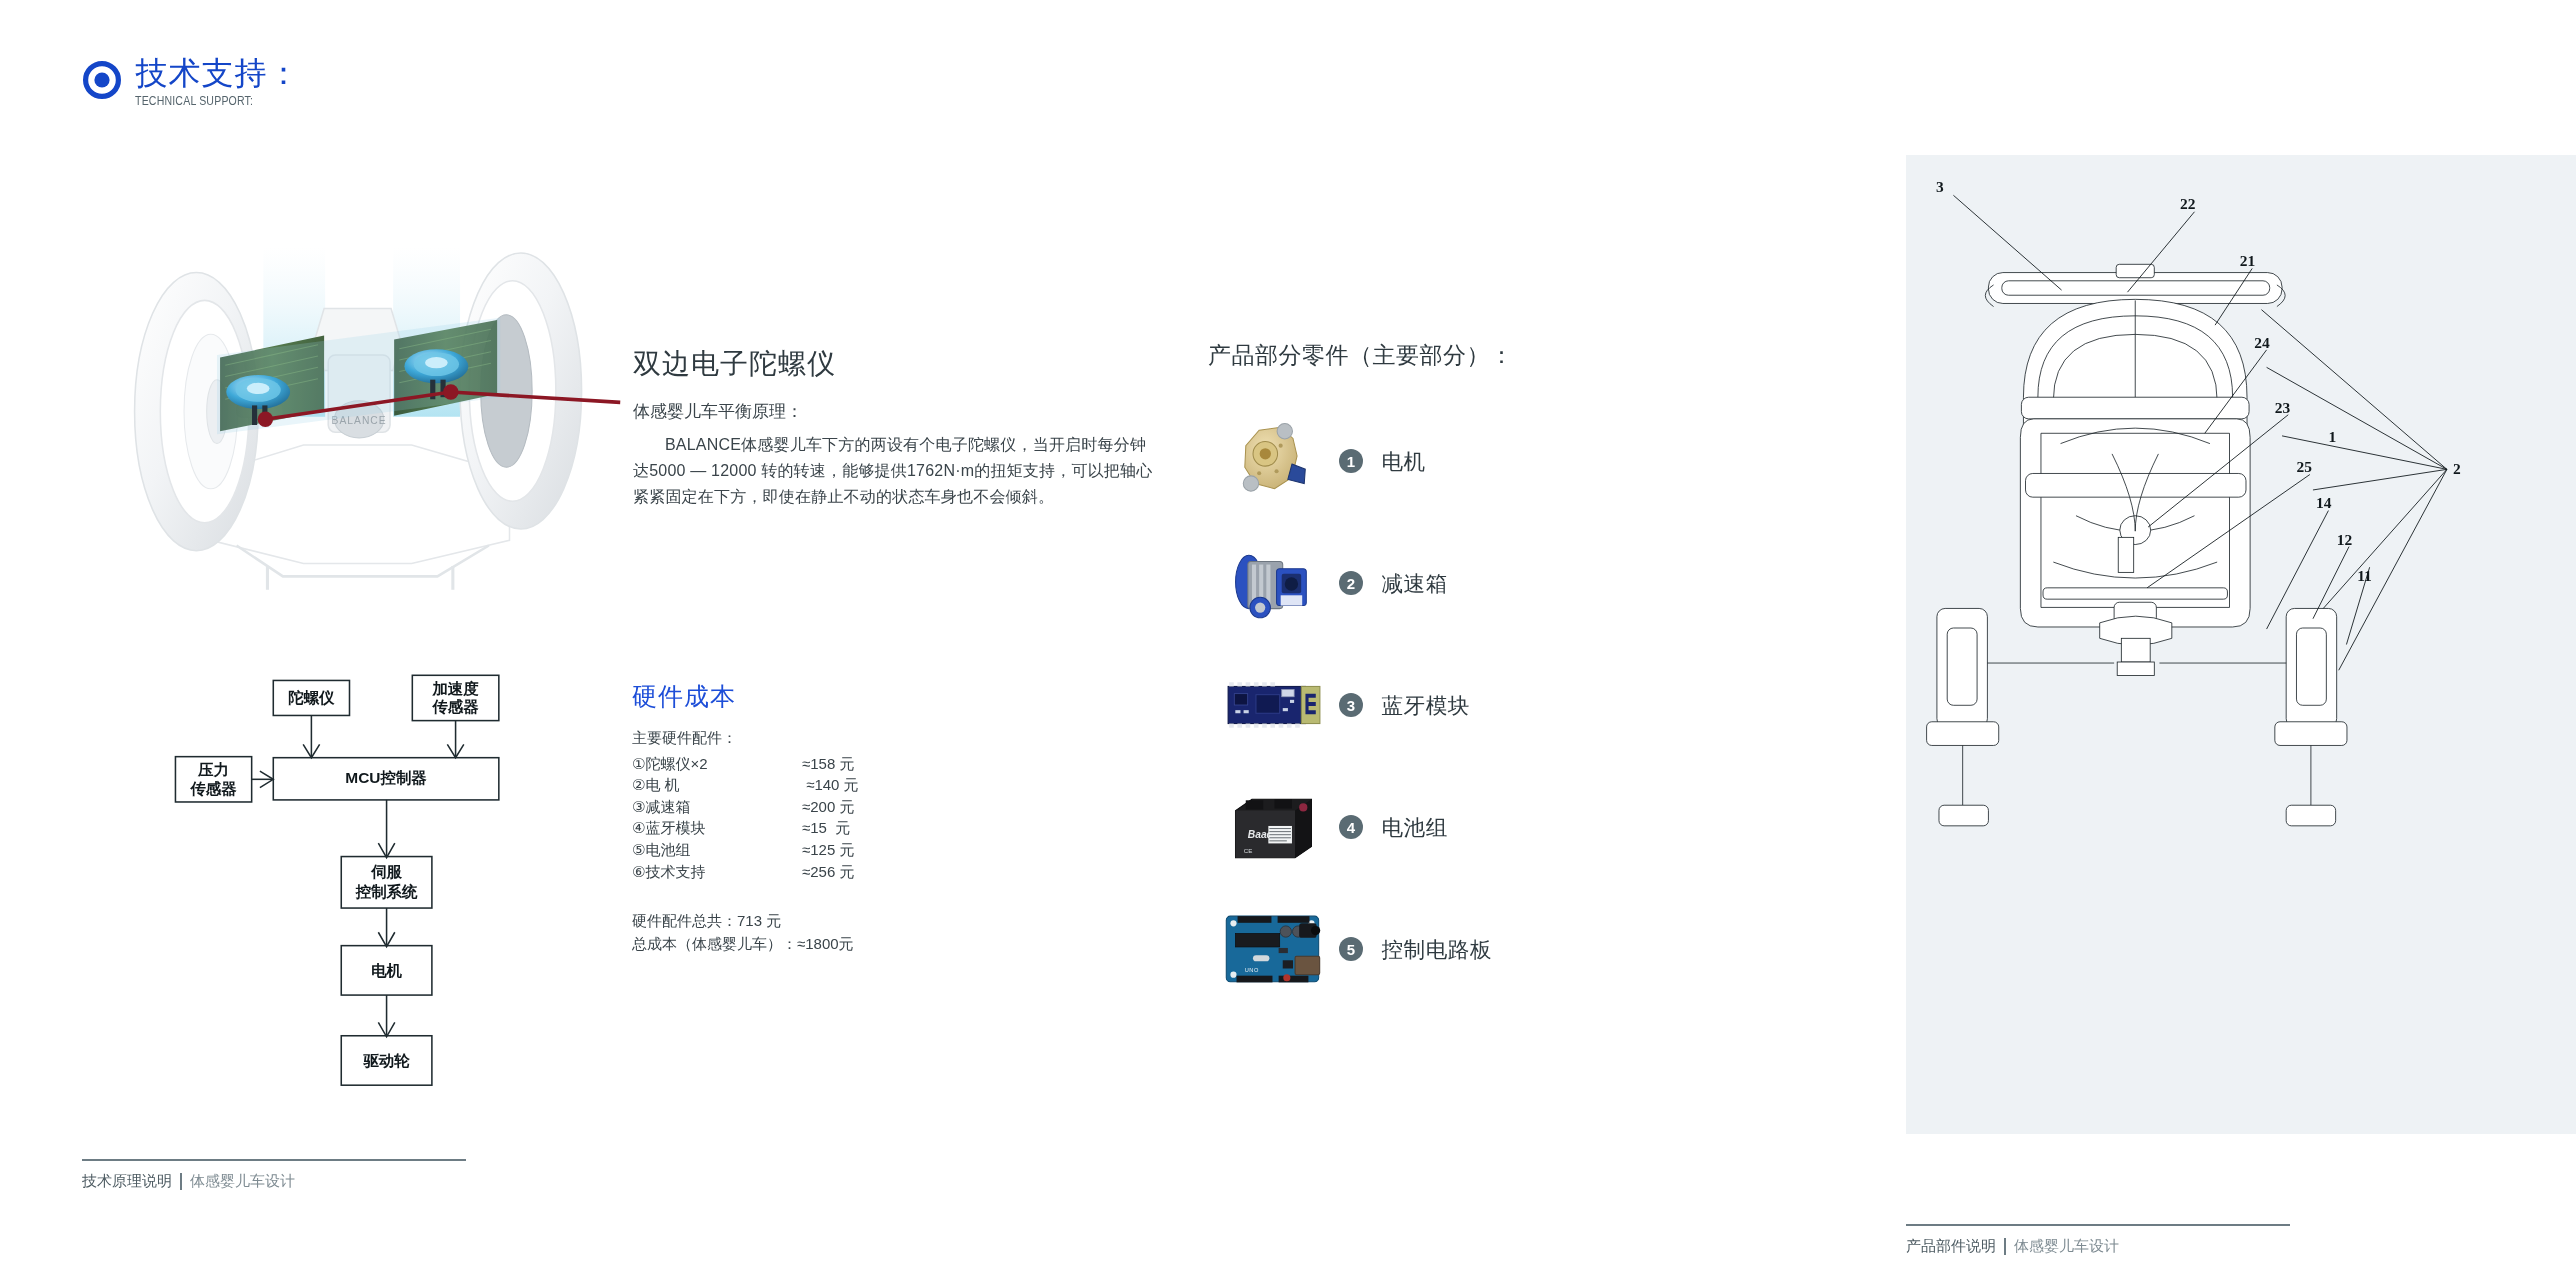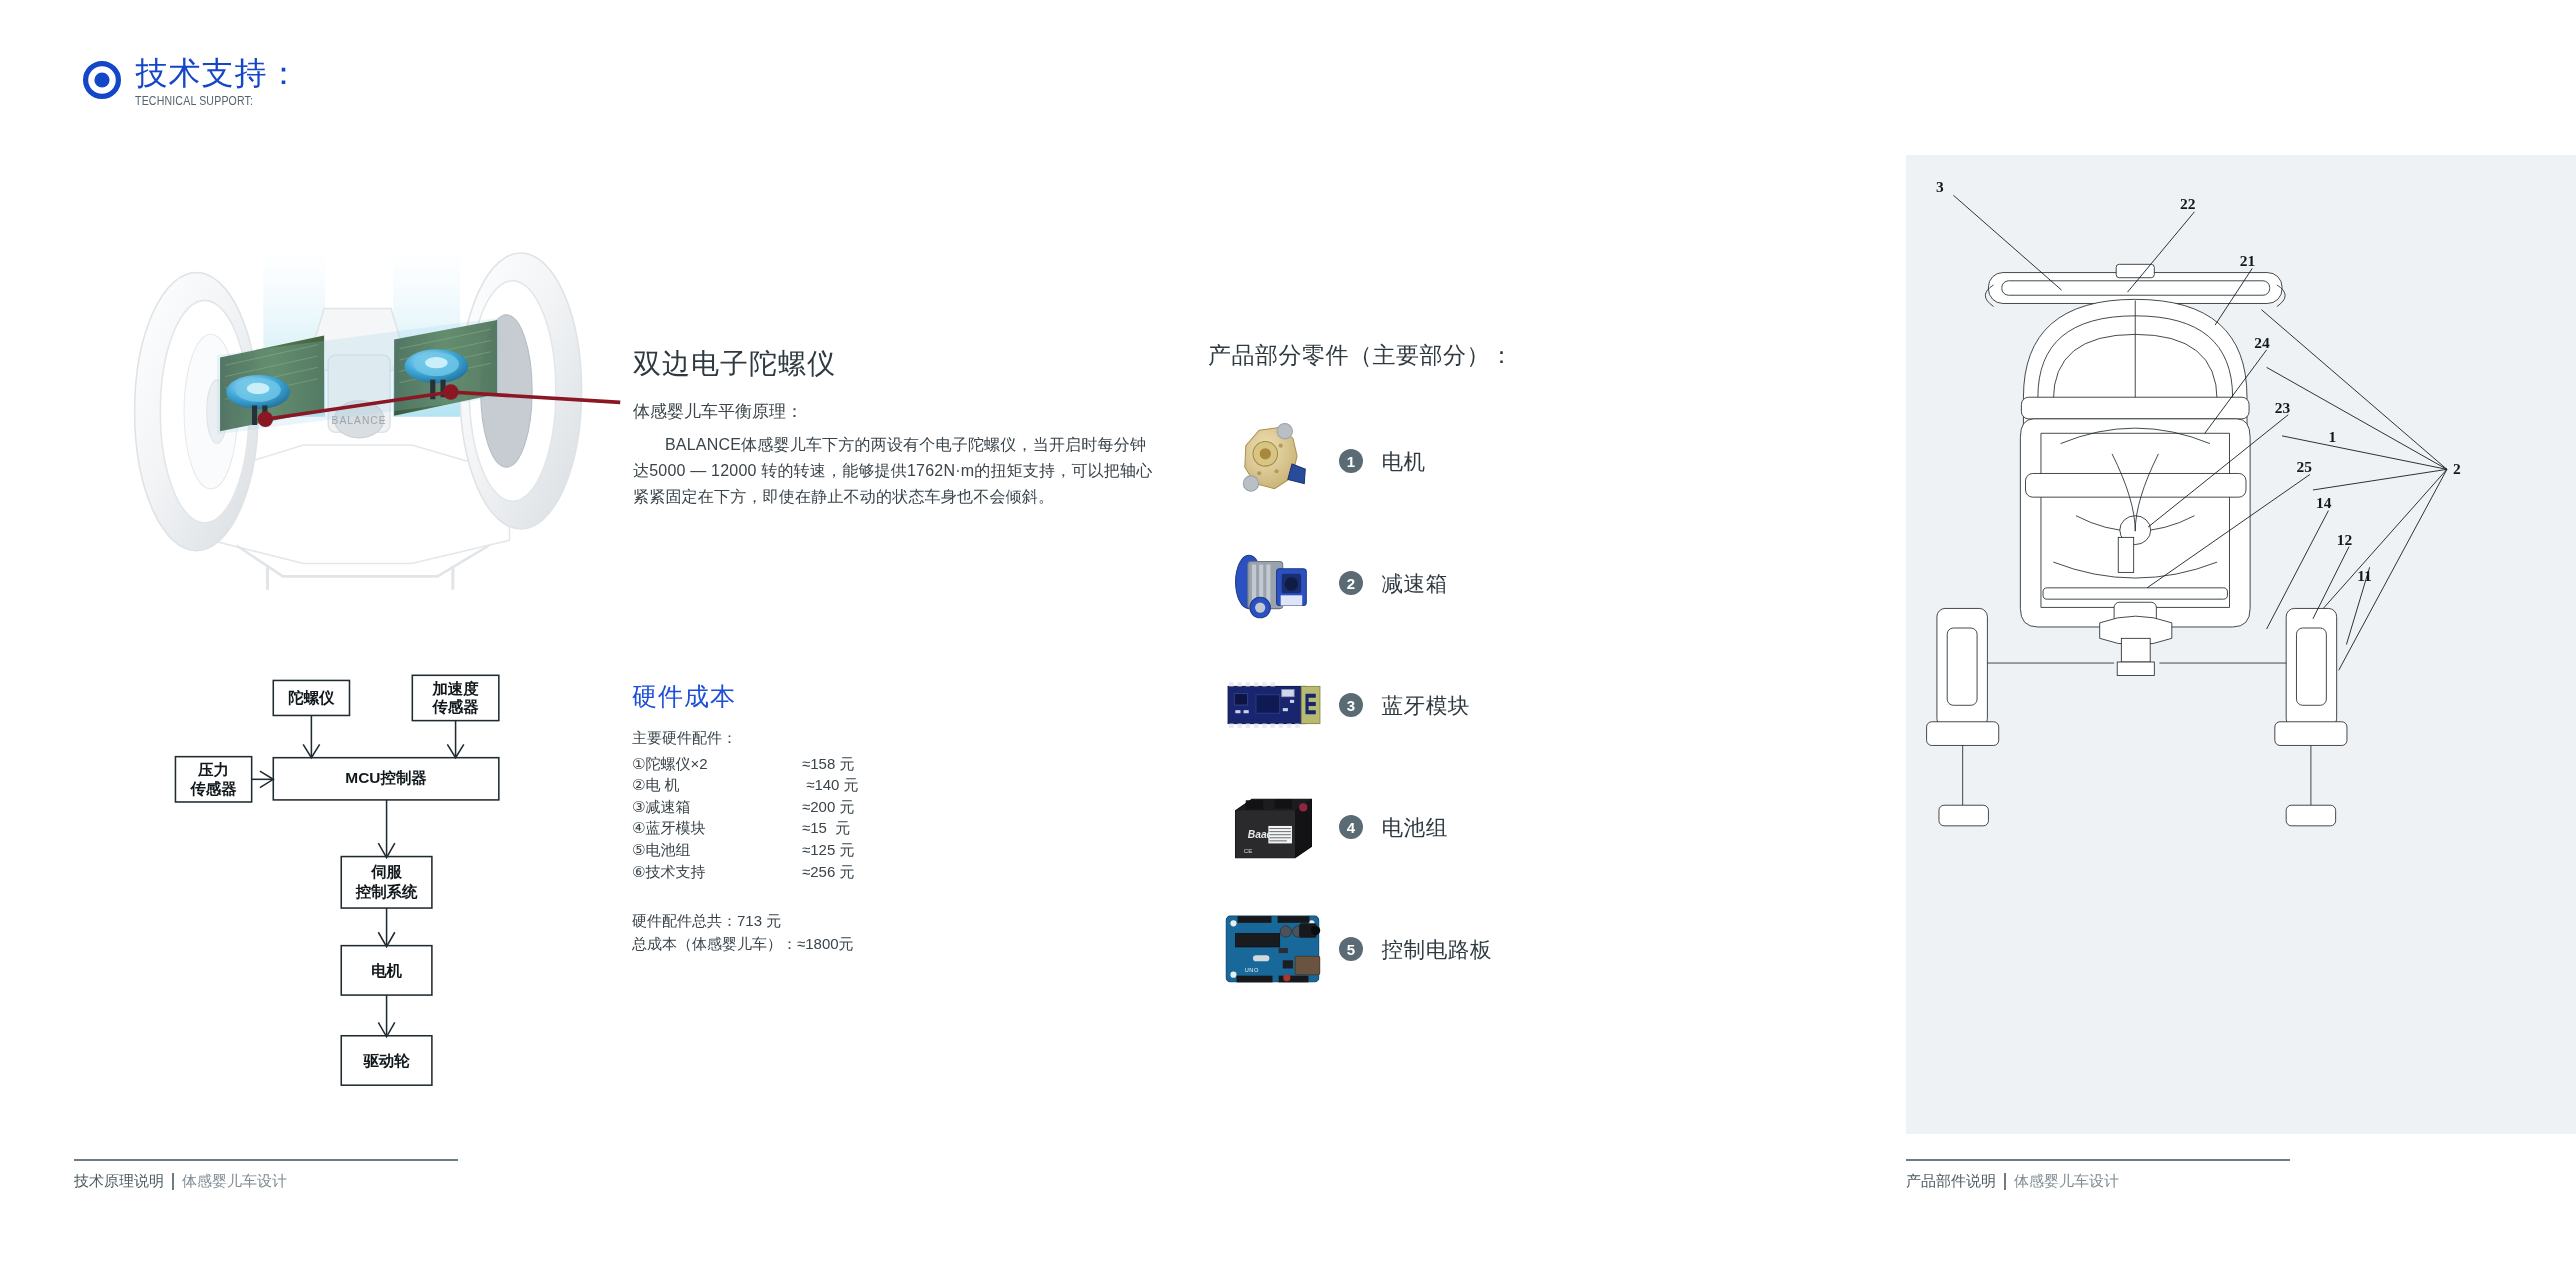--- a/index.html
+++ b/index.html
@@ -87,22 +87,22 @@
   }
   .part-label{ font-size:21.6px; color:#2f3a40; letter-spacing:0.5px; }
 
   
   .footer{ position:absolute; height:41px; }
   .footer-rule{ height:1.5px; background:#6d7c84; width:100%; }
   .footer-txt{ margin-top:11.3px; font-size:15px; display:flex; align-items:center; }
   .footer-txt .a{ color:#4c5a61; }
   .footer-txt .bar{ width:1.5px; height:17.5px; background:#6d7c84; margin:0 8.2px; }
   .footer-txt .b{ color:#7e8b92; }
-  .footer-left{ left:74px; top:1159px; width:384px;text-align:right; }
-  .footer-right{ left:1906px; top:1159px; width:384px; }
+  .footer-left{ left:82px; top:1159px; width:384px;text-align:right; }
+  .footer-right{ left:1906px; top:1224px; width:384px; }
 
   
   .diagram-card{
     position:absolute; left:1906px; top:155px; width:1633px; height:979px;
     background:#eef2f5;
   }
   .diagram-card svg{ width:100%; height:100%; display:block; }
   .dl{ stroke:#1c2529; fill:none; stroke-width:1.6; }
   .dl-thin{ stroke:#1c2529; fill:none; stroke-width:1.1; }
   .dl-dash{ stroke:#1c2529; fill:none; stroke-width:1.3; stroke-dasharray:9 7; }

